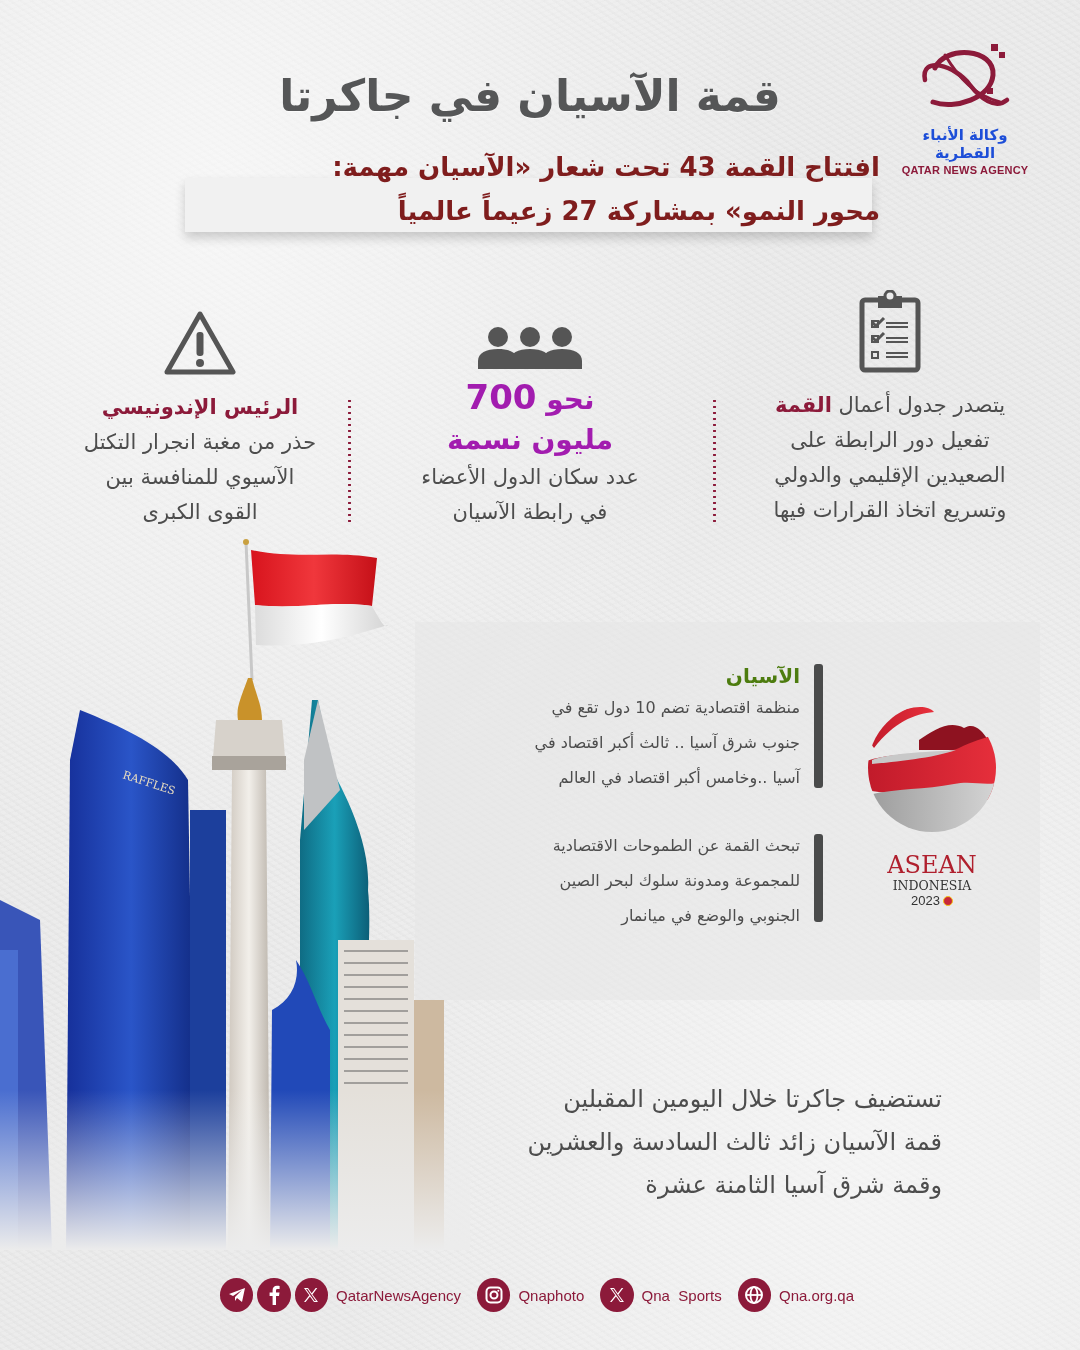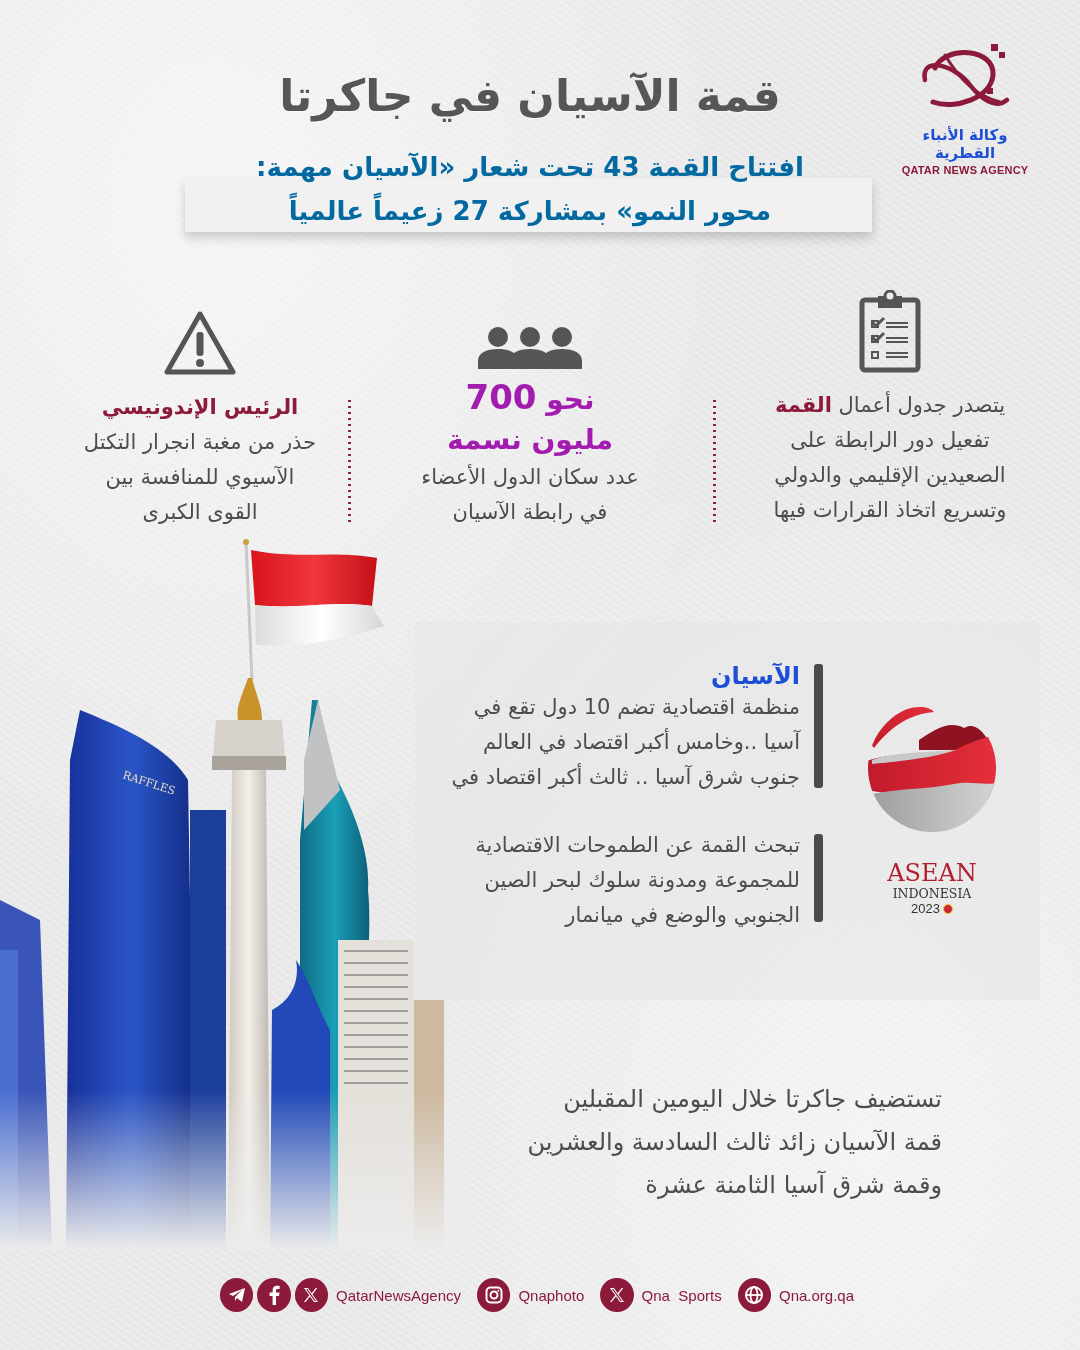--- a/index.html
+++ b/index.html
@@ -30,22 +30,22 @@
     direction: rtl; font-size: 44px; font-weight: bold; color: #555657;
     font-family: "DejaVu Sans", sans-serif;
     text-shadow: 0 1px 0 rgba(255,255,255,0.6);
   }
   .subtitle-box {
     left: 185px; top: 178px; width: 687px; height: 54px;
     background: #f1f1f1;
     box-shadow: 0 6px 10px rgba(0,0,0,0.18);
   }
   .subtitle {
-    left: 180px; top: 145px; width: 700px; text-align: center;
-    direction: rtl; color: #0369a1; font-size: 26px; font-weight: bold; line-height: 44px;
+    left: 180px; top: 145px; width: 700px; 
+    direction: rtl; color: #7f1d1d; font-size: 26px; font-weight: bold; line-height: 44px;
   }
 
   
   .col { direction: rtl; text-align: center; color: #4d4d4d; }
   .col .line { font-size: 21px; line-height: 35px; }
   .col .hl { color: #8c1a3a; font-weight: bold; }
   .col1 { left: 740px; top: 290px; width: 300px; }
   .col2 { left: 380px; top: 325px; width: 300px; }
   .col3 { left: 55px;  top: 310px; width: 290px; }
   .col .big { color: #a21caf; font-weight: bold; font-size: 28px; line-height: 40px; }
@@ -60,30 +60,30 @@
   .dots2 { left: 348px; top: 398px; height: 127px; }
 
   
   .panel {
     left: 415px; top: 622px; width: 625px; height: 378px;
     background: rgba(230,230,230,0.55);
   }
   .info {
     direction: rtl; text-align: right; color: #4d4d4d;
   }
-  .info .head { color: #1d4ed8; font-weight: bold; font-size: 24px; line-height: 28px; }
-  .info .line { font-size: 21px; line-height: 35px; }
+  .info .head { color: #4d7c0f; font-weight: bold; font-size: 20px; line-height: 28px; }
+  .info .line { font-size: 16px; line-height: 35px; }
   .bar { width: 9px; background: #4a4b4b; border-radius: 3px; }
   .bar1 { left: 814px; top: 664px; height: 124px; }
   .bar2 { left: 814px; top: 834px; height: 88px; }
   .info1 { left: 420px; top: 662px; width: 380px; }
   .info2 { left: 420px; top: 828px; width: 380px; }
 
   .asean-logo { left: 862px; top: 700px; width: 140px; text-align: center; }
-  .asean-word { font-family: "DejaVu Serif", serif; color: #b0202e; font-size: 24px; line-height: 26px; margin-top: 20px; }
+  .asean-word { font-family: "DejaVu Serif", serif; color: #b0202e; font-size: 24px; line-height: 26px; margin-top: 12px; }
   .asean-country { font-family: "DejaVu Serif", serif; color: #333; font-size: 12.5px; line-height: 15px; }
   .asean-year { font-family: Liberation Sans, sans-serif; color: #333; font-size: 13px; line-height: 16px; }
   .asean-dot { display: inline-block; width: 10px; height: 10px; border-radius: 50%; background: #c8283a; border: 1.5px solid #f5c21a; vertical-align: -1px; margin-left: 3px; }
 
   
   .city { left: 0; top: 530px; width: 470px; height: 720px; }
 
   
   .bottom-text {
     left: 470px; top: 1078px; width: 472px; direction: rtl; text-align: right;
@@ -180,22 +180,22 @@
   <div class="line">الآسيوي للمنافسة بين</div>
   <div class="line">القوى الكبرى</div>
 </div>
 
 <div class="abs panel"></div>
 
 <div class="abs bar bar1"></div>
 <div class="abs info info1">
   <div class="head">الآسيان</div>
   <div class="line">منظمة اقتصادية تضم 10 دول تقع في</div>
+  <div class="line">جنوب شرق آسيا .. ثالث أكبر اقتصاد في</div>
   <div class="line">آسيا ..وخامس أكبر اقتصاد في العالم</div>
-  <div class="line">جنوب شرق آسيا .. ثالث أكبر اقتصاد في</div>
 </div>
 
 <div class="abs bar bar2"></div>
 <div class="abs info info2">
   <div class="line">تبحث  القمة عن الطموحات الاقتصادية</div>
   <div class="line">للمجموعة  ومدونة سلوك لبحر الصين</div>
   <div class="line">الجنوبي والوضع في ميانمار</div>
 </div>
 
 <div class="abs asean-logo">

